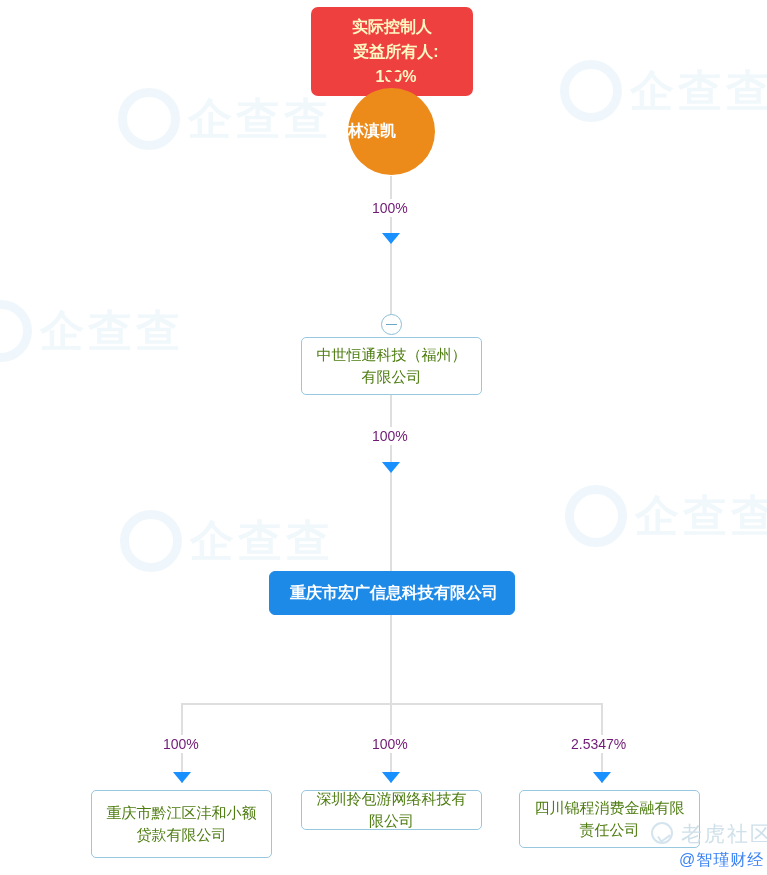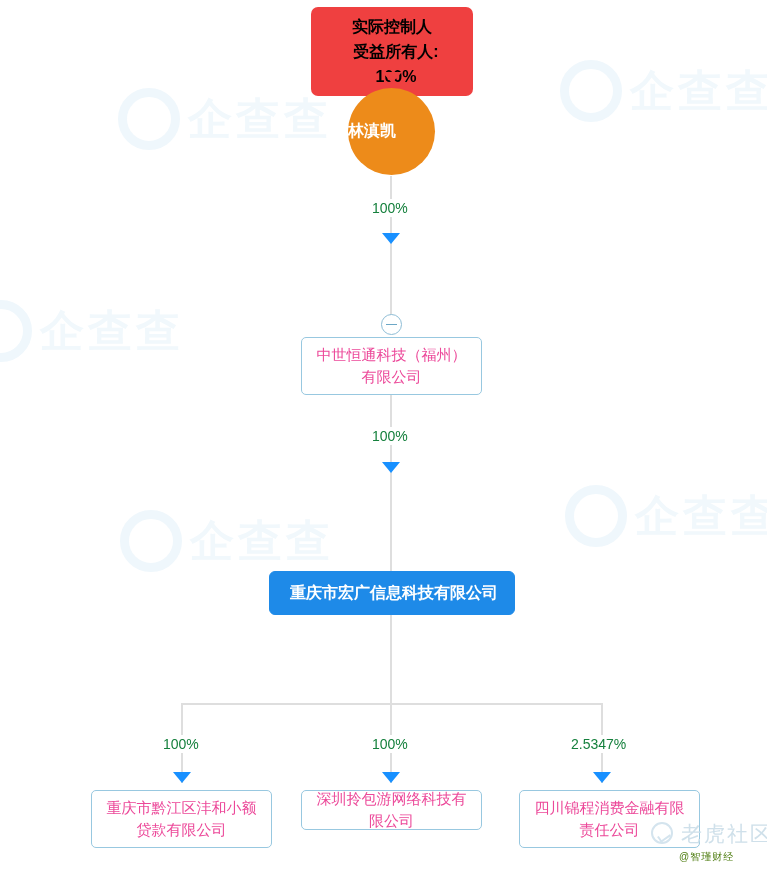--- a/index.html
+++ b/index.html
@@ -66,33 +66,33 @@
     height: 0;
     border-left: 9px solid transparent;
     border-right: 9px solid transparent;
     border-top: 11px solid #1890ff;
   }
 
   
   .pct {
     position: absolute;
     font-size: 14px;
-    color: #15803d;
+    color: #701a75;
     white-space: nowrap;
     background: #ffffff;
     padding: 1px 5px;
     font-family: "Liberation Sans", "DejaVu Sans", sans-serif;
   }
 
   
   .badge {
     position: absolute;
     background: #ef4040;
     border-radius: 7px;
-    color: #000000;
+    color: #fef9c3;
     text-align: center;
     box-sizing: border-box;
     padding: 8px 14px 7px;
     font-weight: bold;
     line-height: 1.55;
     font-size: 16px;
   }
   .badge .line2 { letter-spacing: 0px; margin-left: 8px; }
   .badge-tail {
     position: absolute;
@@ -117,21 +117,21 @@
     box-sizing: border-box;
   }
 
   
   .node {
     position: absolute;
     box-sizing: border-box;
     border: 1px solid #98c8e0;
     border-radius: 5px;
     background: #ffffff;
-    color: #ec4899;
+    color: #4d7c0f;
     font-size: 15px;
     line-height: 1.5;
     display: flex;
     align-items: center;
     justify-content: center;
     text-align: center;
     padding: 4px 8px;
   }
   .node.primary {
     background: #1e8ae8;
@@ -169,23 +169,23 @@
     color: #cfe0ea;
     white-space: nowrap;
     user-select: none;
     pointer-events: none;
   }
   .wm-brand {
     font-size: 21px;
     letter-spacing: 2px;
   }
   .wm-handle {
-    font-size: 10px;
+    font-size: 16px;
     letter-spacing: 1px;
-    color: #4d7c0f;
+    color: #3b82f6;
   }
   .wm-badge-ring {
     position: absolute;
     width: 22px;
     height: 22px;
     border-radius: 50%;
     border: 2px solid #d4e4ee;
     box-sizing: border-box;
   }
   .wm-badge-ring::after {
@@ -253,21 +253,21 @@
 
   <div class="pct" style="left:367px; top:427px;">100%</div>
   <div class="arrow" style="left:382px; top:462px;"></div>
 
   <div class="node primary" style="left:269px; top:571px; width:246px; height:44px;">
     <span>重庆市宏广信息科技有限公司</span>
   </div>
 
   <div class="pct" style="left:158px; top:735px;">100%</div>
   <div class="arrow" style="left:173px; top:772px;"></div>
-  <div class="node" style="left:91px; top:790px; width:181px; height:58px;">
+  <div class="node" style="left:91px; top:790px; width:181px; height:68px;">
     <span>重庆市黔江区沣和小额贷款有限公司</span>
   </div>
 
   <div class="pct" style="left:367px; top:735px;">100%</div>
   <div class="arrow" style="left:382px; top:772px;"></div>
   <div class="node" style="left:301px; top:790px; width:181px; height:40px;">
     <span>深圳拎包游网络科技有限公司</span>
   </div>
 
   <div class="pct" style="left:566px; top:735px;">2.5347%</div>

